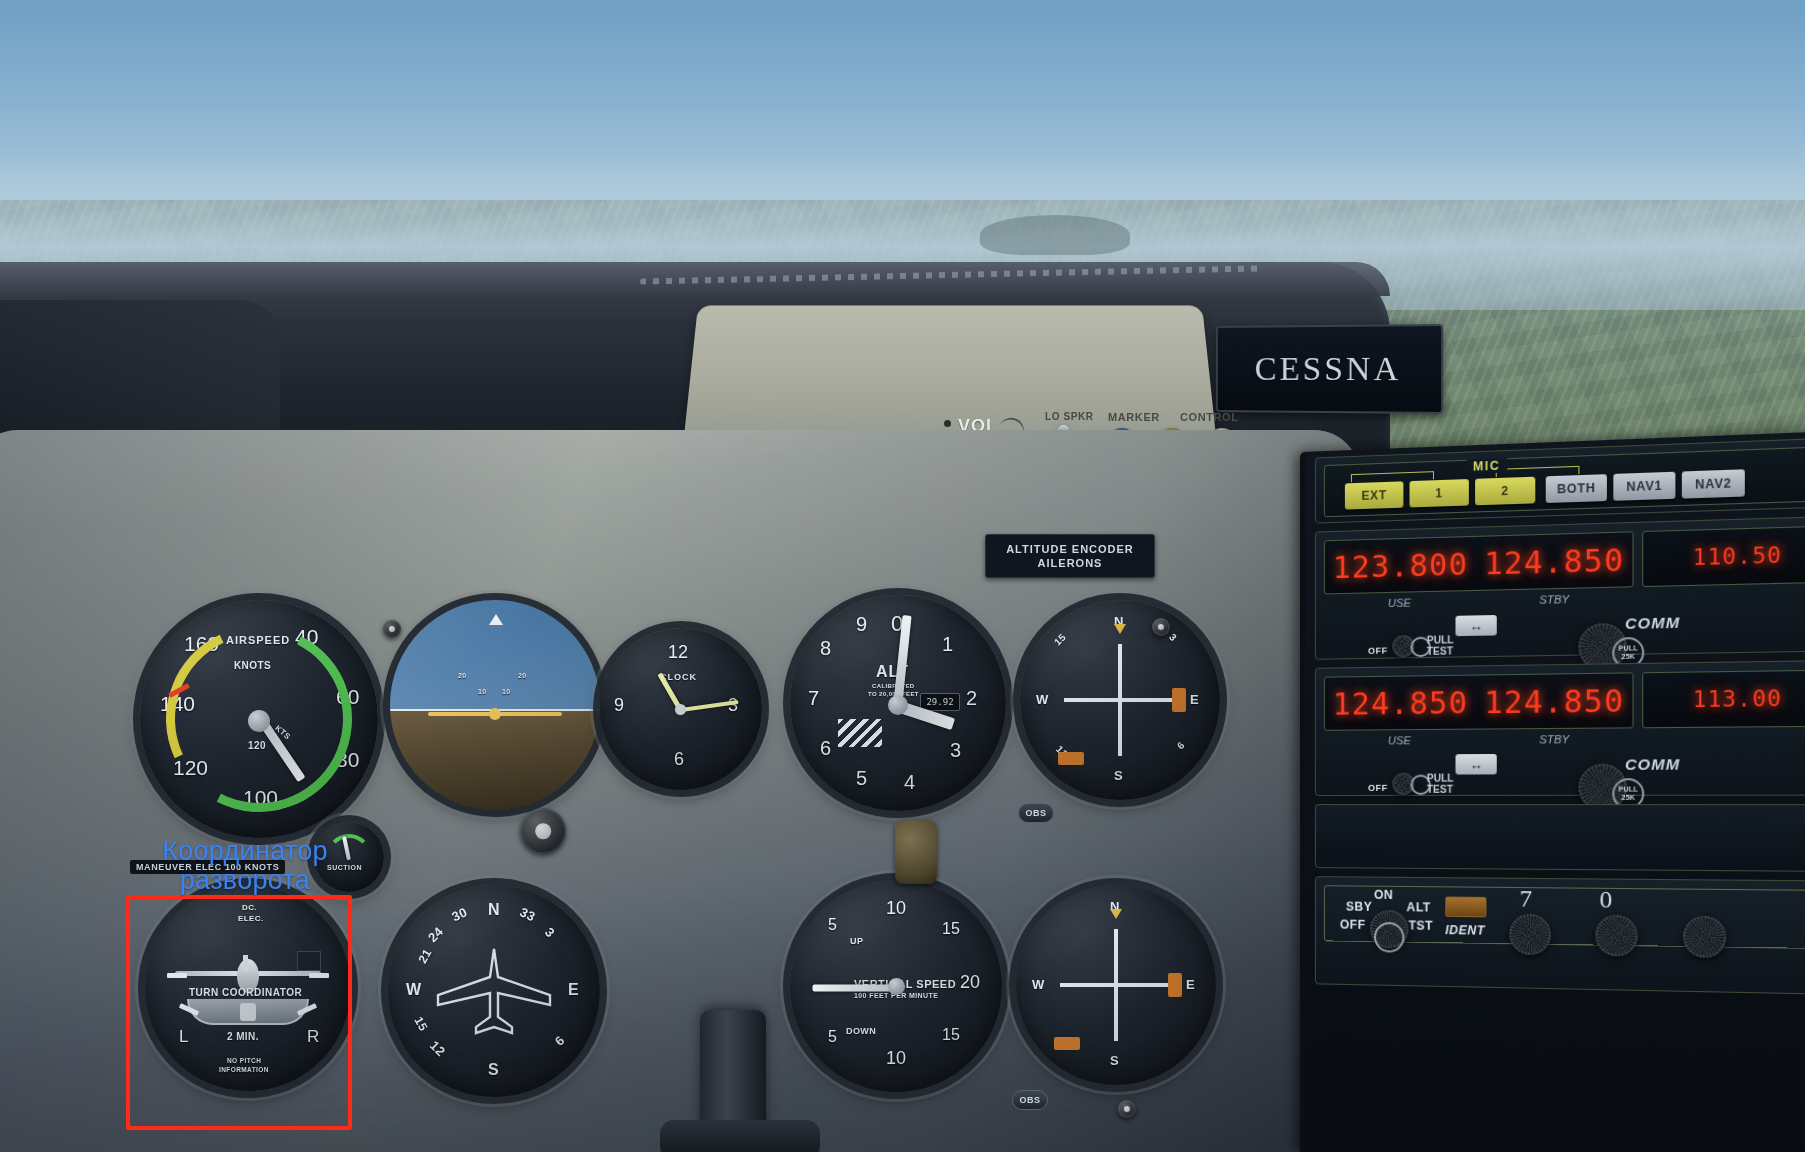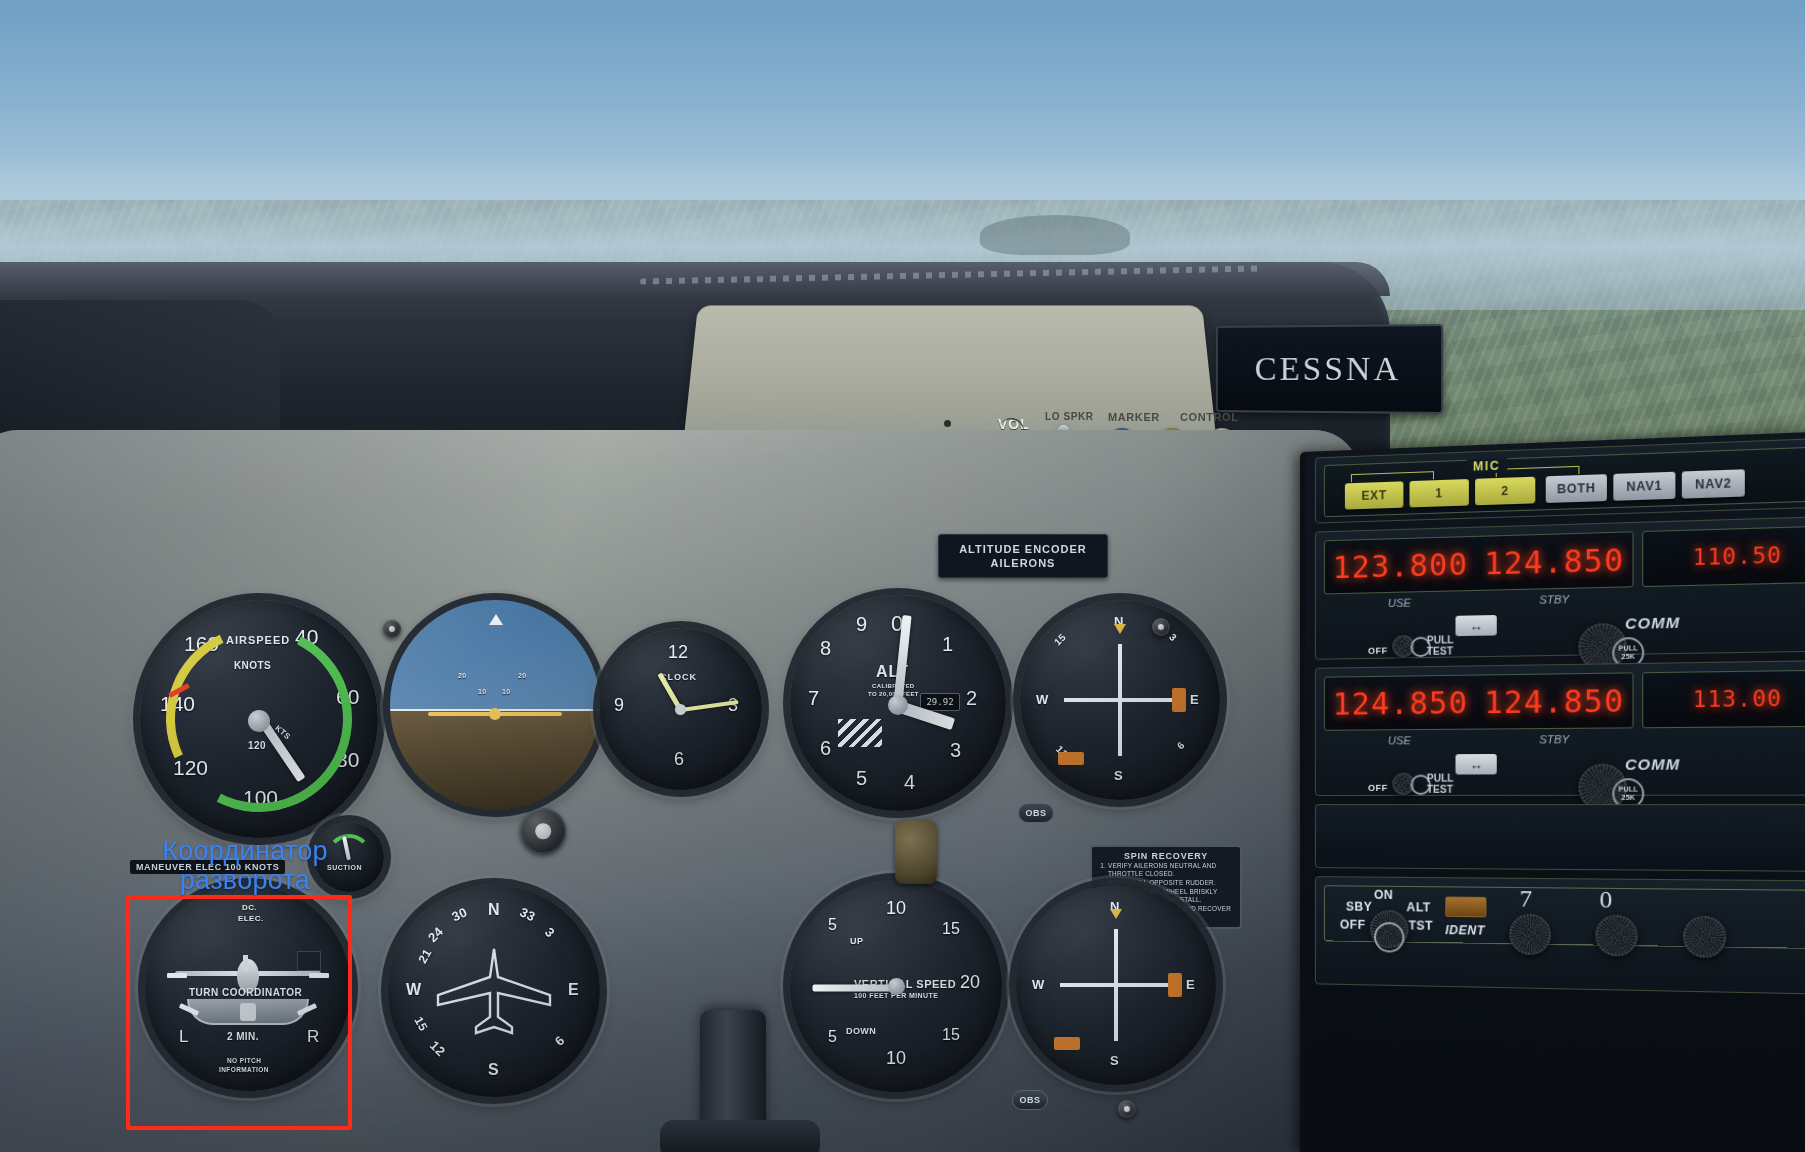--- a/index.html
+++ b/index.html
@@ -126,21 +126,21 @@
 
   
   .placard {
     position:absolute; background:#10161f; color:#cfd8e2;
     border:1px solid #2a3340; border-radius:3px;
     text-align:center; font-weight:700; letter-spacing:1px;
     box-shadow:0 2px 5px rgba(0,0,0,.5);
     display:flex; align-items:center; justify-content:center; flex-direction:column;
   }
   .placard.big { font-size:27px; letter-spacing:4px; color:#b9c6d4; }
-  .placard.small { font-size:11px; line-height:14px; }
+  .placard.small { font-size:11px; line-height:14px;margin-left:47px; }
   .spin-card {
     position:absolute; background:#131a22; border:2px solid #4c5764; border-radius:4px;
     color:#c7d2dd; padding:5px 7px; font-size:6.4px; line-height:8px; letter-spacing:.2px;
   }
   .spin-card .sc-title { font-size:9px; font-weight:700; text-align:center; letter-spacing:.8px; margin-bottom:2px; }
   .spin-card ol { margin:0; padding-left:9px; }
   .spin-card li { margin-bottom:1px; }
   .maneuver-strip {
     position:absolute; background:#0f141b; color:#c6d0da; font-size:9px; font-weight:700;
     letter-spacing:.6px; padding:2px 6px; border-radius:2px; white-space:nowrap;
@@ -328,21 +328,21 @@
   <div class="glare-stitch"></div>
   <div class="glare-left"></div>
 
   <div class="cessna-badge">
     <span>CESSNA</span>
   </div>
 
   <div class="audio-panel"></div>
 
   <div class="ap-dot" style="left:944px;top:420px;"></div>
-  <div class="ap-lbl" style="left:958px;top:416px;font-size:14px;letter-spacing:1px;margin-left:40px;">VOL</div>
+  <div class="ap-lbl" style="left:958px;top:416px;font-size:18px;letter-spacing:1px;">VOL</div>
   <div style="position:absolute;left:1000px;top:418px;width:26px;height:14px;border-top:2px solid #4a4f48;border-radius:50%/100% 100% 0 0;transform:rotate(18deg);"></div>
   <div class="ap-lbl" style="left:921px;top:447px;font-size:11px;color:#4d5149;text-shadow:none;">OFF</div>
   <div class="ap-lbl" style="left:928px;top:485px;font-size:12px;color:#4d5149;text-shadow:none;">O DIM</div>
   <div class="knob" style="left:940px;top:436px;width:54px;height:54px;"></div>
 
   <div class="toggle" style="left:1015px;top:443px;width:13px;height:22px;"></div>
   <div class="ap-lbl" style="left:1005px;top:465px;font-size:10px;color:#4d5149;text-shadow:none;">TEST</div>
 
   <div class="ap-lbl" style="left:1045px;top:411px;font-size:10px;color:#464a43;text-shadow:none;">LO SPKR</div>
   <div class="toggle" style="left:1057px;top:425px;width:13px;height:23px;"></div>
@@ -361,29 +361,20 @@
   <div class="panel-shade"></div>
 
   <div class="placard small" style="left:938px;top:534px;width:170px;height:44px;">
     <div>ALTITUDE ENCODER</div>
     <div>AILERONS</div>
   </div>
 
 
   <div class="maneuver-strip" style="left:130px;top:860px;">MANEUVER ELEC 100 KNOTS</div>
 
-  <div class="spin-card" style="left:1090px;top:845px;width:152px;">
-    <div class="sc-title">SPIN RECOVERY</div>
-    <ol>
-      <li>VERIFY AILERONS NEUTRAL AND THROTTLE CLOSED.</li>
-      <li>APPLY FULL OPPOSITE RUDDER.</li>
-      <li>MOVE CONTROL WHEEL BRISKLY FORWARD TO BREAK STALL.</li>
-      <li>NEUTRALIZE RUDDER AND RECOVER FROM DIVE.</li>
-    </ol>
-  </div>
 
   <div class="inst" style="left:140px;top:600px;width:238px;height:238px;">
     <div class="dial-txt" style="left:86px;top:34px;font-size:11px;letter-spacing:1px;">AIRSPEED</div>
     <div class="dial-txt" style="left:94px;top:60px;font-size:10px;">KNOTS</div>
 
     <div class="dial-num" style="left:155px;top:25px;">40</div>
     <div class="dial-num" style="left:196px;top:85px;">60</div>
     <div class="dial-num" style="left:196px;top:148px;">80</div>
     <div class="dial-num" style="left:103px;top:186px;">100</div>
     <div class="dial-num" style="left:33px;top:156px;">120</div>

